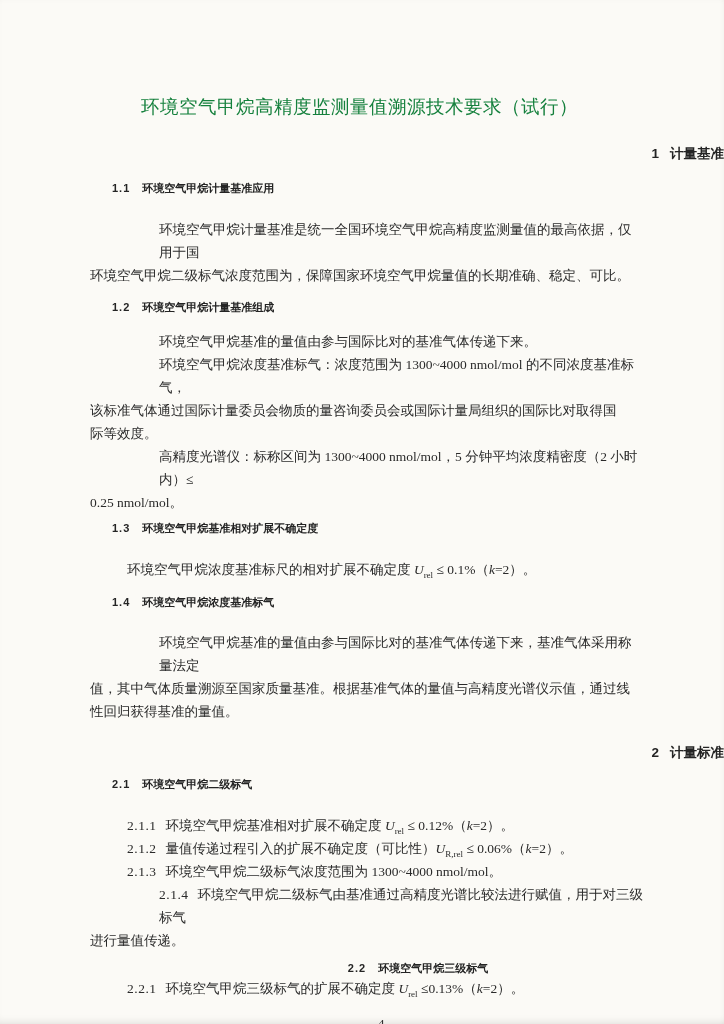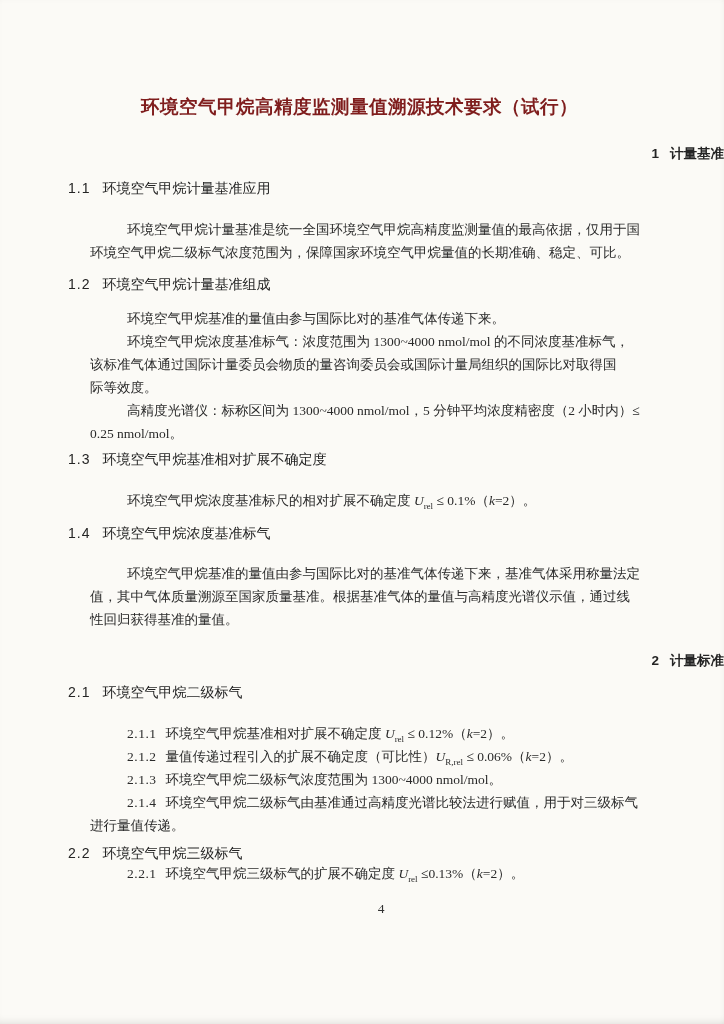--- a/index.html
+++ b/index.html
@@ -18,47 +18,47 @@
     box-shadow:inset 0 -7px 10px -7px rgba(0,0,0,0.14),
                inset -5px 0 9px -8px rgba(0,0,0,0.08),
                inset 0 4px 8px -7px rgba(0,0,0,0.05);
   }
   .doc-title{
     margin-top:94px;
     line-height:26px;
     text-align:center;
     padding-right:5px;
     font-family:"Liberation Sans","DejaVu Sans",sans-serif;
-    font-weight:700;
+    font-weight:400;
     font-size:18.5px;
     letter-spacing:0.5px;
-    color:#7f1d1d;
+    color:#15803d;
   }
   .h-chapter{
     line-height:18px;
     font-family:"Liberation Sans","DejaVu Sans",sans-serif;
     font-weight:700;
     font-size:13.5px;
     padding-left:108px;
     color:#242424;
     text-align:right;
   }
   .h-chapter .num{margin-right:11px;}
   .h-section{
     line-height:18px;
     font-family:"Liberation Sans","DejaVu Sans",sans-serif;
-    font-weight:400;
-    font-size:14px;
-    padding-left:68px;
+    font-weight:700;
+    font-size:11px;
+    padding-left:112px;
     color:#242424;
   }
   .h-section .num{margin-right:12px;letter-spacing:1px;}
   .para{font-size:13.5px;}
   .para .line{line-height:23px;padding-right:80px;}
-  .line.ind{padding-left:127px;}
+  .line.ind{padding-left:127px;margin-left:32px;}
   .line.cont{padding-left:90px;}
   .clause{
     line-height:23px;
     font-size:13.5px;
     padding-left:127px;
     padding-right:80px;
   }
   .clause .num{margin-right:9px;letter-spacing:0.5px;}
   .var{
     font-style:italic;
@@ -83,21 +83,21 @@
   .mt-p11{margin-top:21px;}
   .mt-s12{margin-top:11px;}
   .mt-p12a{margin-top:14px;}
   .mt-s13{margin-top:5px;}
   .mt-p13{margin-top:21px;}
   .mt-s14{margin-top:12px;}
   .mt-p14{margin-top:20px;}
   .mt-ch2{margin-top:21px;}
   .mt-s21{margin-top:13px;}
   .mt-c211{margin-top:21px;}
-  .mt-s22{margin-top:7px;}
+  .mt-s22{margin-top:7px;text-align:center;}
   .mt-c221{}
 </style>
 </head>
 <body>
 
 <div class="sheet">
 
   <div class="doc-title">环境空气甲烷高精度监测量值溯源技术要求（试行）</div>
 
   <div class="h-chapter mt-ch1">

